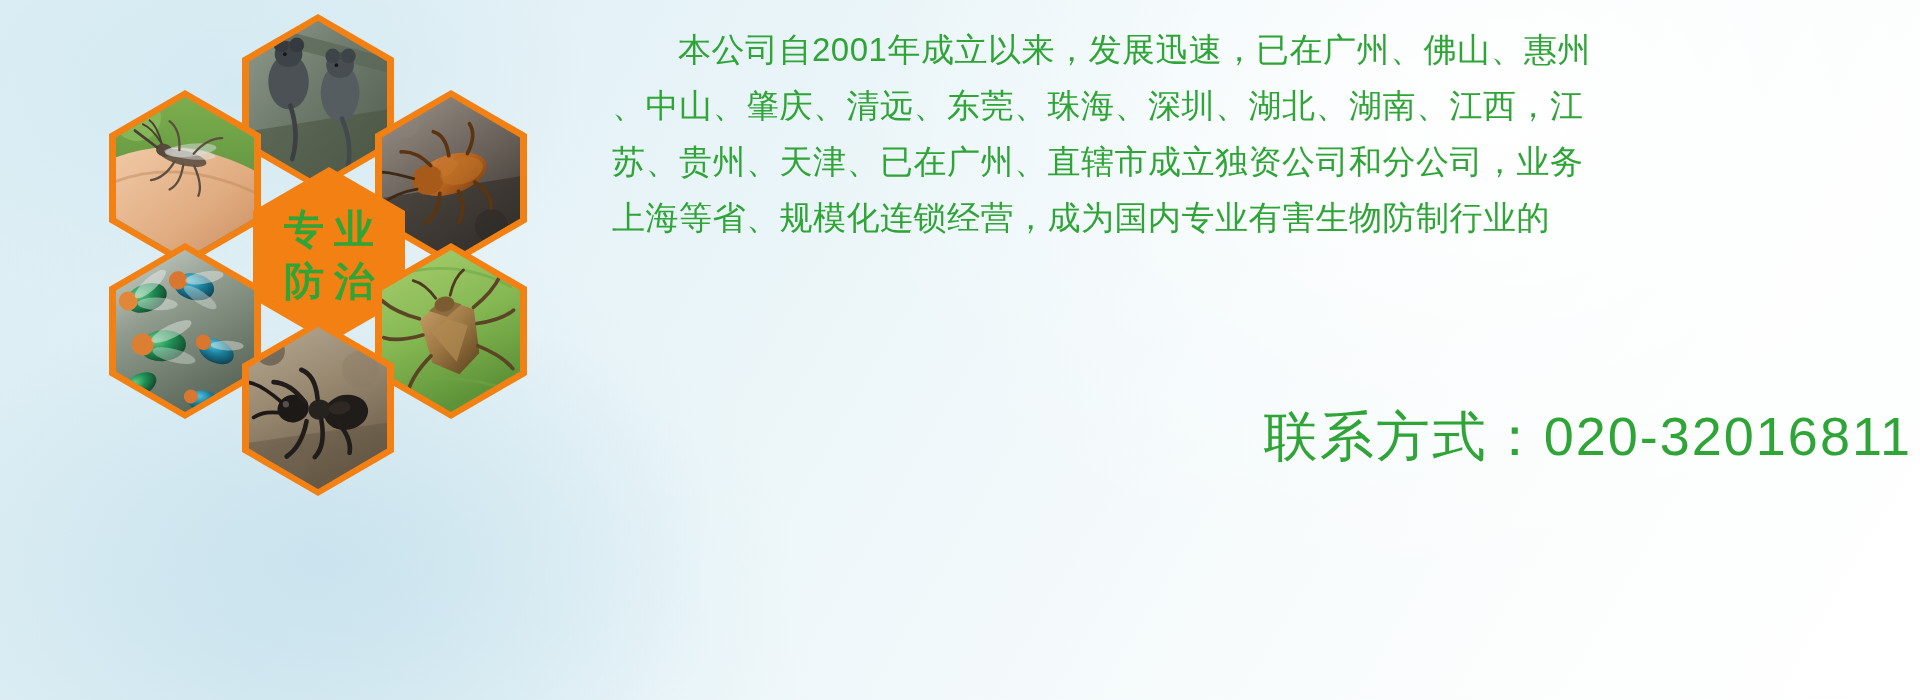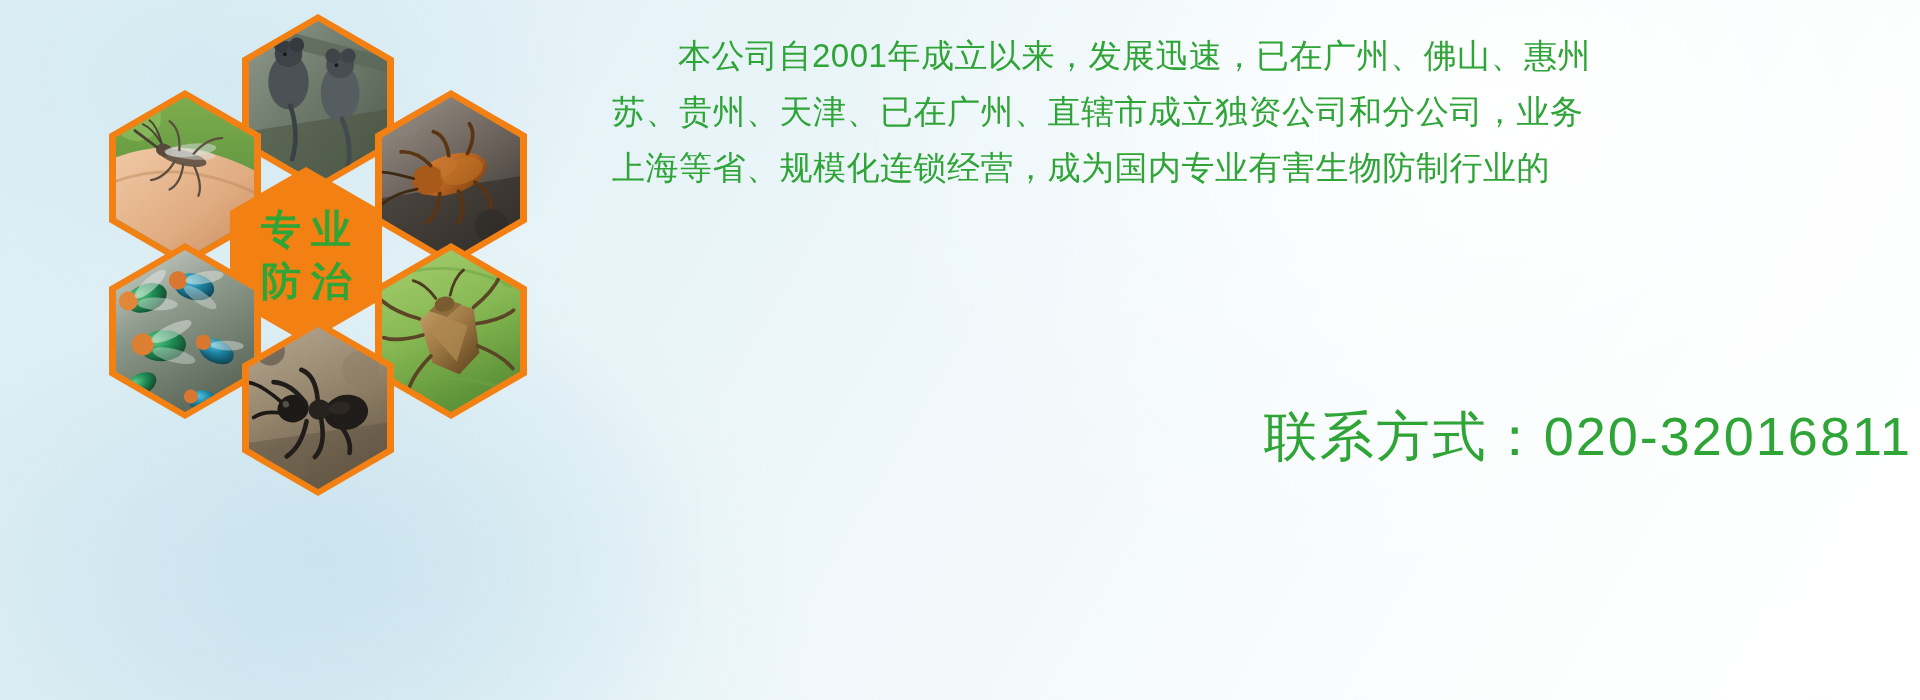--- a/index.html
+++ b/index.html
@@ -40,39 +40,39 @@
     -webkit-clip-path:polygon(50% 0%,100% 25%,100% 75%,50% 100%,0% 75%,0% 25%);
     clip-path:polygon(50% 0%,100% 25%,100% 75%,50% 100%,0% 75%,0% 25%);
     overflow:hidden;
   }
   .hex svg{display:block;width:100%;height:100%;}
 
   
   .hex-rats     {left:154px; top:0px;}
   .hex-cockroach{left:287px; top:76px;}
   .hex-mosquito {left:21px;  top:76px;}
-  .hex-center   {left:142px; top:153px;text-align:center;}
+  .hex-center   {left:165px; top:153px;text-align:center;}
   .hex-bug      {left:287px; top:229px;}
   .hex-flies    {left:21px;  top:229px;}
   .hex-ant      {left:154px; top:306px;}
 
   .hex-center .inner{background:transparent;}
   .center-label{
     position:absolute;inset:0;display:flex;flex-direction:column;
     align-items:center;justify-content:center;gap:12px;
   }
   .center-label span{
     color:#2fa437;font-weight:bold;font-size:40px;letter-spacing:10px;
     text-indent:10px;line-height:1;
     font-family:"Liberation Sans","DejaVu Sans",sans-serif;
   }
 
   
   .copy{
-    position:absolute;left:612px;top:28px;width:1300px;
+    position:absolute;left:612px;top:22px;width:1300px;
   }
   .copy p{
     margin:0 0 1px 0;
     color:#2fa437;
     font-size:33px;
     line-height:55px;
     letter-spacing:0.5px;
     white-space:pre;
     font-family:"Liberation Sans","DejaVu Sans",sans-serif;
   }
@@ -337,20 +337,21 @@
             <ellipse cx="24" cy="0" rx="12" ry="7" fill="#3a332d" opacity=".55"></ellipse>
           </g>
         </svg>
       </div>
     </div>
 
   </div>
 
   <div class="copy">
     <p class="indent">本公司自2001年成立以来，发展迅速，已在广州、佛山、惠州</p>
+    <p>、中山、肇庆、清远、东莞、珠海、深圳、湖北、湖南、江西，江</p>
     <p>苏、贵州、天津、已在广州、直辖市成立独资公司和分公司，业务</p>
     <p>上海等省、规模化连锁经营，成为国内专业有害生物防制行业的</p>
   </div>
 
   <div class="contact">
     <div class="line">联系方式：020-32016811</div>
   </div>
 
 </div>
 

